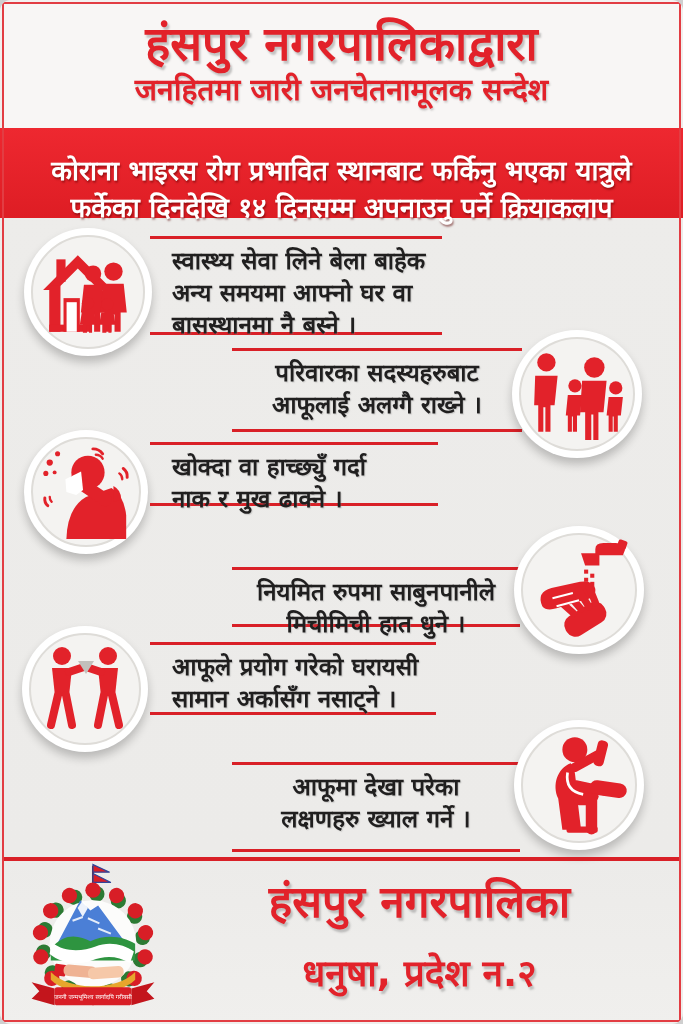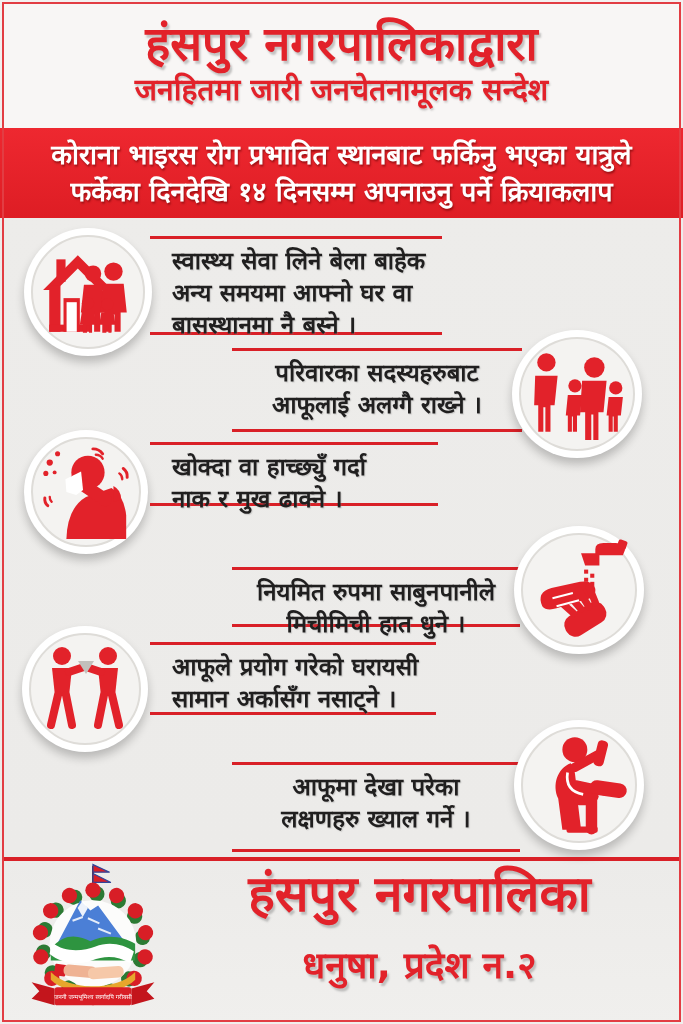--- a/index.html
+++ b/index.html
@@ -1,48 +1,49 @@
 <!DOCTYPE html>
 <html><head>
 <meta charset="utf-8">
 <style>
   html,body{margin:0;padding:0;background:#cfcfcf;}
   .poster{
     position:relative;width:683px;height:1024px;overflow:hidden;
     background:linear-gradient(180deg,#f3f1f0 0%,#edecea 18%,#ecebe9 84%,#f0efed 100%);
     font-family:"DejaVu Sans","Liberation Sans",sans-serif;
+    border-radius:11px;
   }
   .frame{position:absolute;inset:2px;border:2px solid #e23d43;z-index:60;pointer-events:none;}
   
   .hdr{position:absolute;top:4px;left:4px;right:4px;height:124px;background:#f8f6f5;text-align:center;}
   .title{padding-top:12px;font-size:47px;line-height:56px;font-weight:bold;color:#e2222a;
          text-shadow:2px 3px 2px rgba(130,130,130,.45);}
   .subtitle{margin-top:3px;font-size:30px;line-height:30px;font-weight:bold;color:#e2222a;
          text-shadow:1px 2px 2px rgba(130,130,130,.4);}
   
   .banner{position:absolute;top:128px;left:0;width:683px;height:90px;box-sizing:border-box;
-          background:linear-gradient(#ee2830,#de1d24);padding-top:8px;text-align:center;
+          background:linear-gradient(#ee2830,#de1d24);padding-top:24px;text-align:center;
           color:#fff;font-weight:bold;font-size:27px;line-height:37px;
           text-shadow:1px 2px 2px rgba(90,0,0,.5);}
   
   .icon-circle{position:absolute;background:#fff;border-radius:50%;
           box-shadow:0 6px 10px rgba(0,0,0,.22);}
   .icon-circle i{position:absolute;inset:7px;border-radius:50%;
           border:2px solid #dedcd8;background:#f4f3f1;display:block;}
   .icon-circle svg{position:absolute;inset:13px;width:calc(100% - 26px);height:calc(100% - 26px);z-index:1;}
   .text-block{position:absolute;box-sizing:border-box;
           border-top:3px solid #d92027;border-bottom:3px solid #d92027;
           color:#201f1f;font-weight:bold;font-size:24px;line-height:32px;
           text-shadow:1px 1px 1px rgba(140,140,140,.35);}
   .tb-left{padding:6px 4px 7px 22px;text-align:left;}
   .tb-center{padding:6px 4px 7px 4px;text-align:center;}
   
   .foot-rule{position:absolute;top:857px;left:4px;right:4px;height:4px;background:#d92027;}
   .footer-text{position:absolute;left:168px;right:12px;top:866px;text-align:center;color:#e2222a;font-weight:bold;}
-  .f1{font-size:50px;line-height:56px;text-shadow:2px 3px 2px rgba(130,130,130,.45);}
+  .f1{font-size:44px;line-height:56px;text-shadow:2px 3px 2px rgba(130,130,130,.45);margin-top:8px;}
   .f2{margin-top:21px;font-size:37px;line-height:46px;text-shadow:2px 3px 2px rgba(130,130,130,.45);}
   .emblem{position:absolute;left:14px;top:862px;width:158px;height:156px;}
   .red{fill:#e2222a;}
   .rs{stroke:#e2222a;fill:none;stroke-linecap:round;}
 </style>
 </head>
 <body>
 
 <div class="poster">
   <div class="frame"></div>

